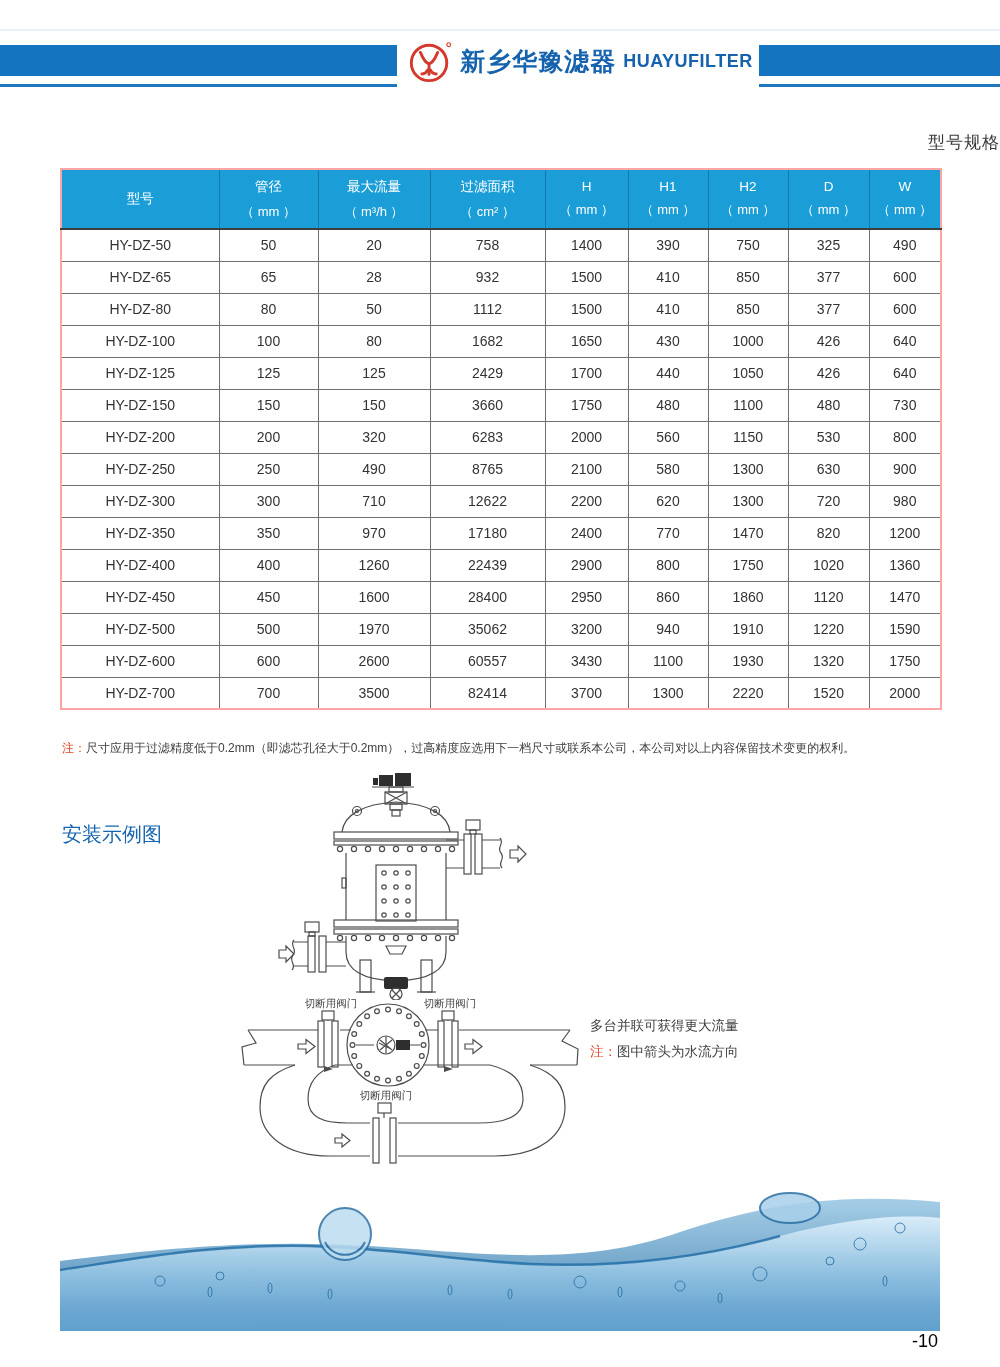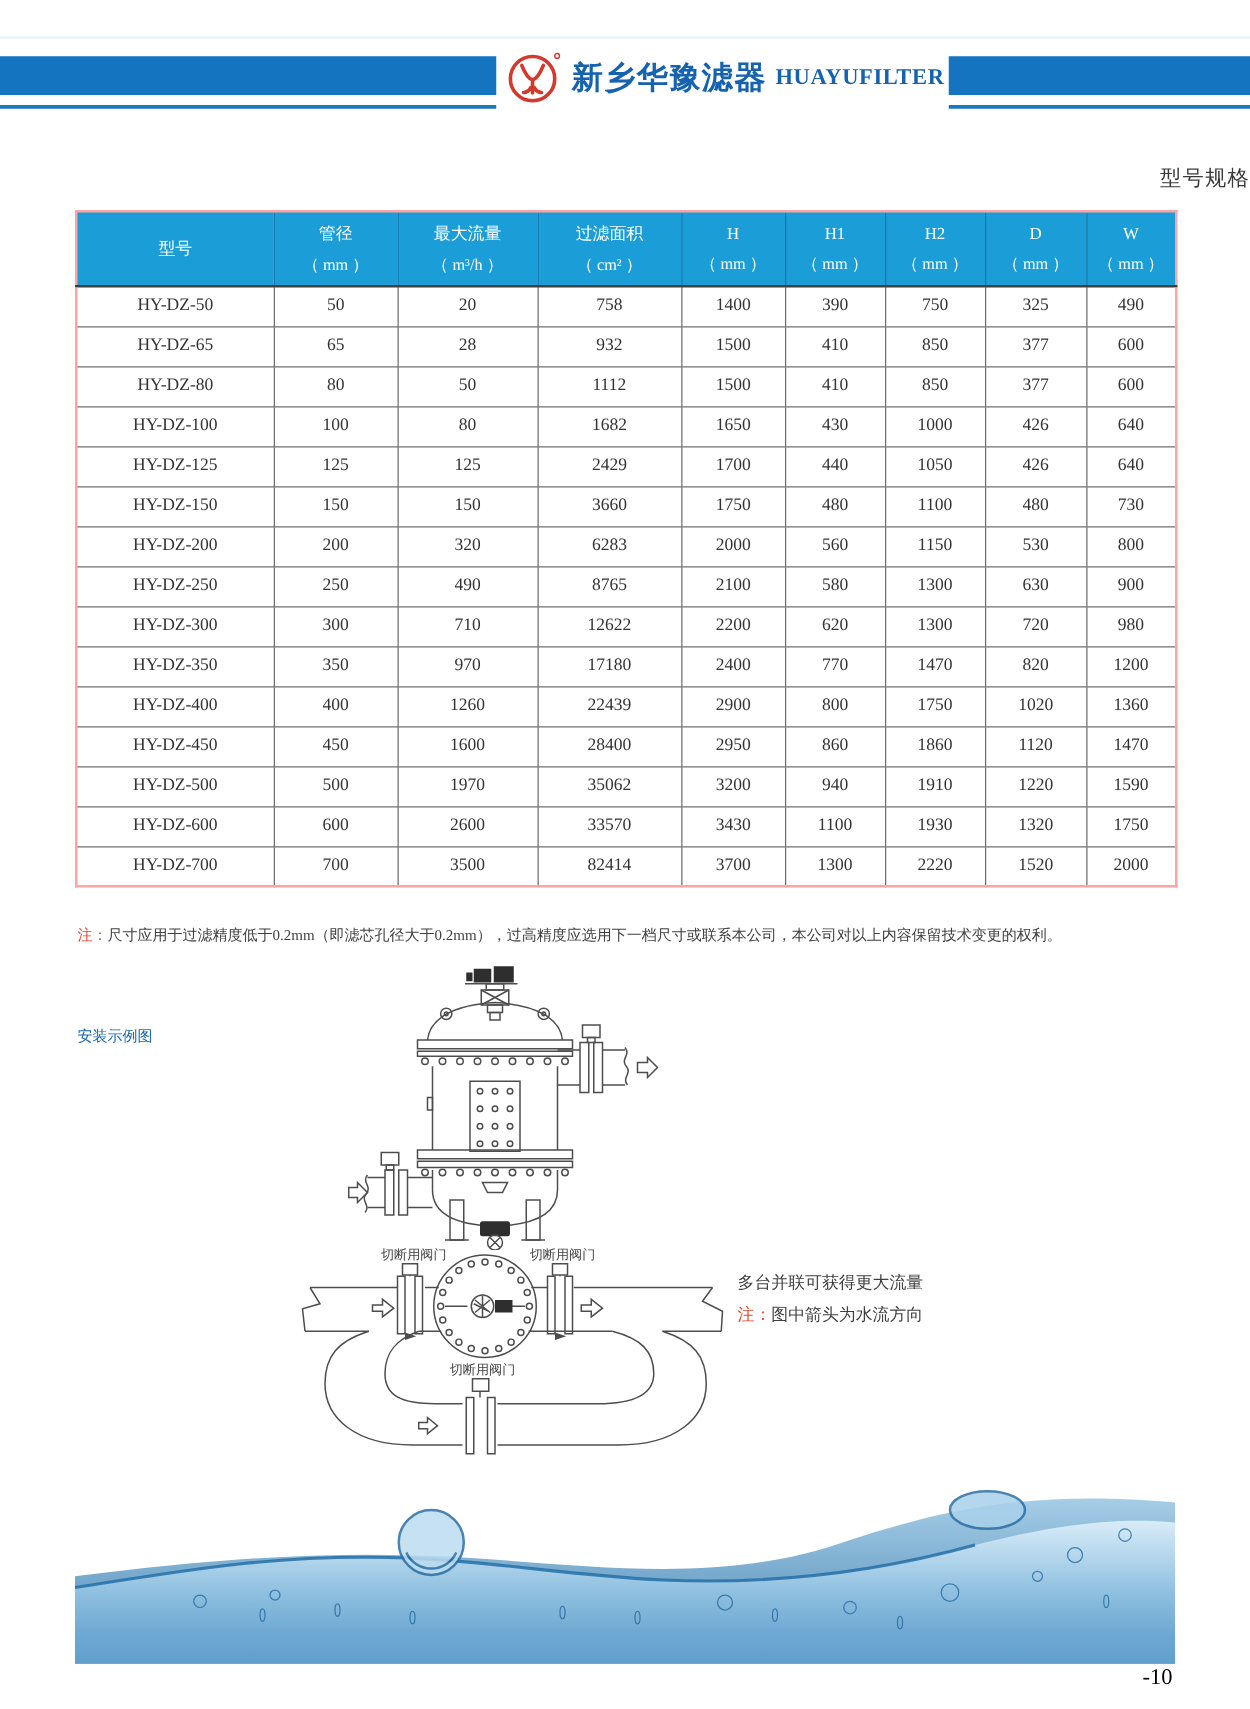--- a/index.html
+++ b/index.html
@@ -1,19 +1,19 @@
 <!DOCTYPE html>
 <html><head>
 <meta charset="utf-8">
 <style>
   * { margin:0; padding:0; box-sizing:border-box; }
   body { background:#ffffff; }
   .page {
     position:relative; width:1000px; height:1367px; background:#ffffff;
-    font-family:Liberation Serif, serif; overflow:hidden;
+    font-family:Liberation Sans, sans-serif; overflow:hidden;
   }
   
   .hairline   { position:absolute; left:0; top:29px; width:1000px; height:2px; background:#e9f2fa; }
   .bar        { position:absolute; top:45px; height:31px; background:#1474C0; }
   .bar-left   { left:0; width:397px; }
   .bar-right  { left:759px; width:241px; }
   .underline  { position:absolute; top:84px; height:3px; background:#1B77BE; }
   .ul-left    { left:0; width:397px; }
   .ul-right   { left:759px; width:241px; }
   .logo-row   { position:absolute; left:400px; top:36px; width:360px; height:50px;
@@ -30,21 +30,21 @@
                 height:60px; border:1px solid #1478AC; vertical-align:middle; text-align:center; }
   .spec-table thead { border-bottom:2px solid #3d3d3d; }
   .spec-table thead .u { display:block; margin-top:7px; font-size:13px; }
   .spec-table tbody td { height:32px; text-align:center; vertical-align:middle;
                 font-size:14px; color:#333333; border:1px solid #6f6f6f; background:#ffffff; }
   
   .note { position:absolute; left:62px; top:740px; width:878px; font-size:12px;
           color:#404040; line-height:17px; }
   .red  { color:#E2472B; }
   
-  .install-title { position:absolute; left:62px; top:821px; font-size:12px; font-weight:500; color:#1565AF;text-align:center; }
+  .install-title { position:absolute; left:62px; top:821px; font-size:20px; font-weight:500; color:#1565AF;text-align:center; }
   .diagram { position:absolute; }
   .dg-label { font-size:10.5px; fill:#444444; }
   .captions { position:absolute; left:590px; top:1013px; font-size:13.5px; color:#3f3f3f; line-height:26px; }
   
   .water { position:absolute; left:60px; top:1186px; }
   .page-num { position:absolute; right:62px; top:1331px; font-size:18px; font-weight:500; color:#000000; }
 </style>
 </head>
 <body>
 
@@ -240,21 +240,21 @@
           <td>3200</td>
           <td>940</td>
           <td>1910</td>
           <td>1220</td>
           <td>1590</td>
         </tr>
         <tr>
           <td>HY-DZ-600</td>
           <td>600</td>
           <td>2600</td>
-          <td>33570</td>
+          <td>60557</td>
           <td>3430</td>
           <td>1100</td>
           <td>1930</td>
           <td>1320</td>
           <td>1750</td>
         </tr>
         <tr>
           <td>HY-DZ-700</td>
           <td>700</td>
           <td>3500</td>

